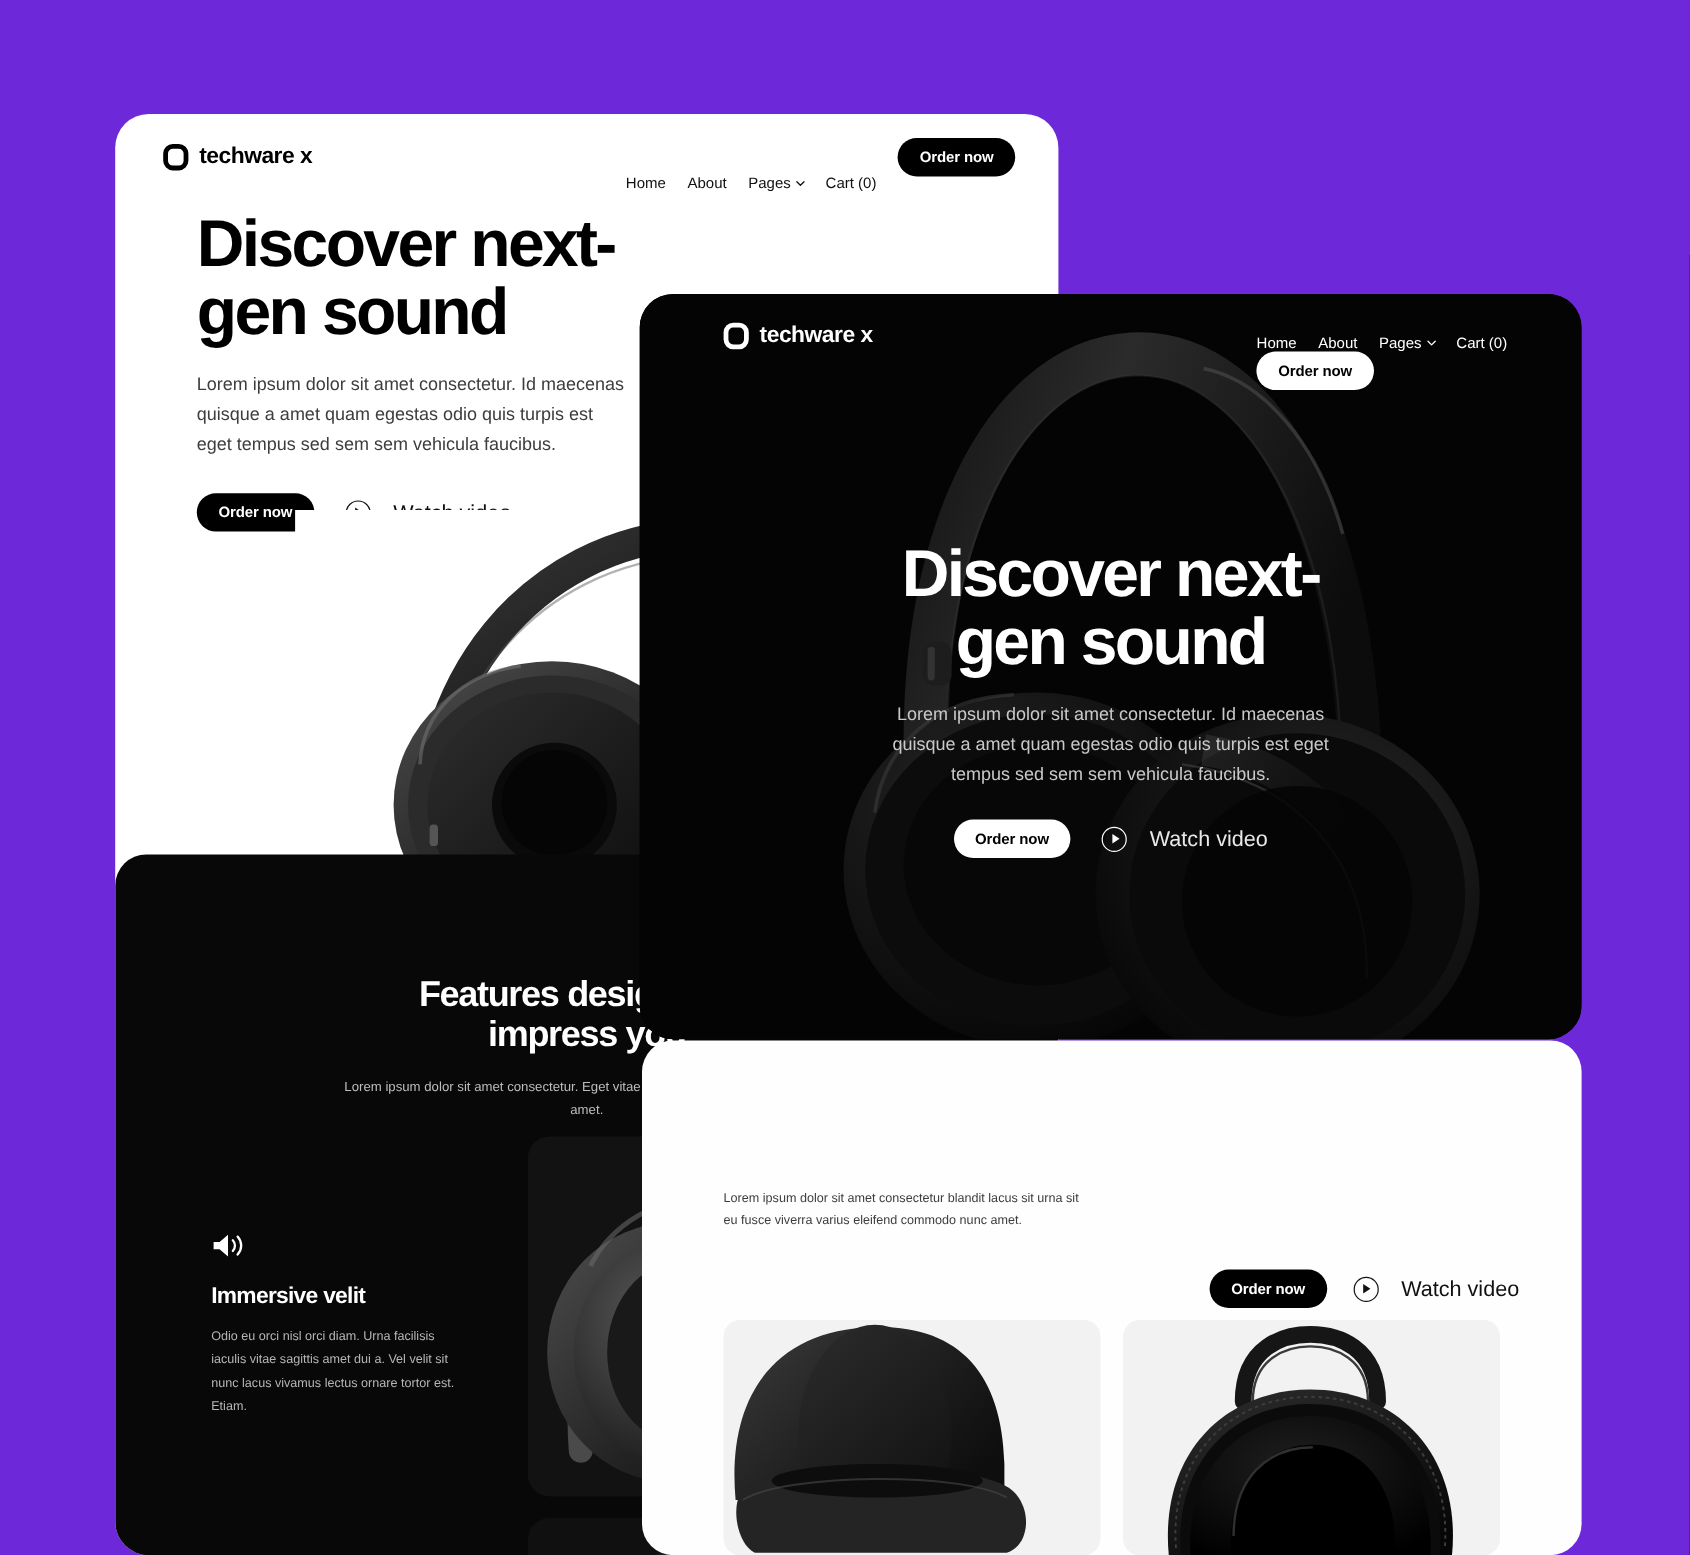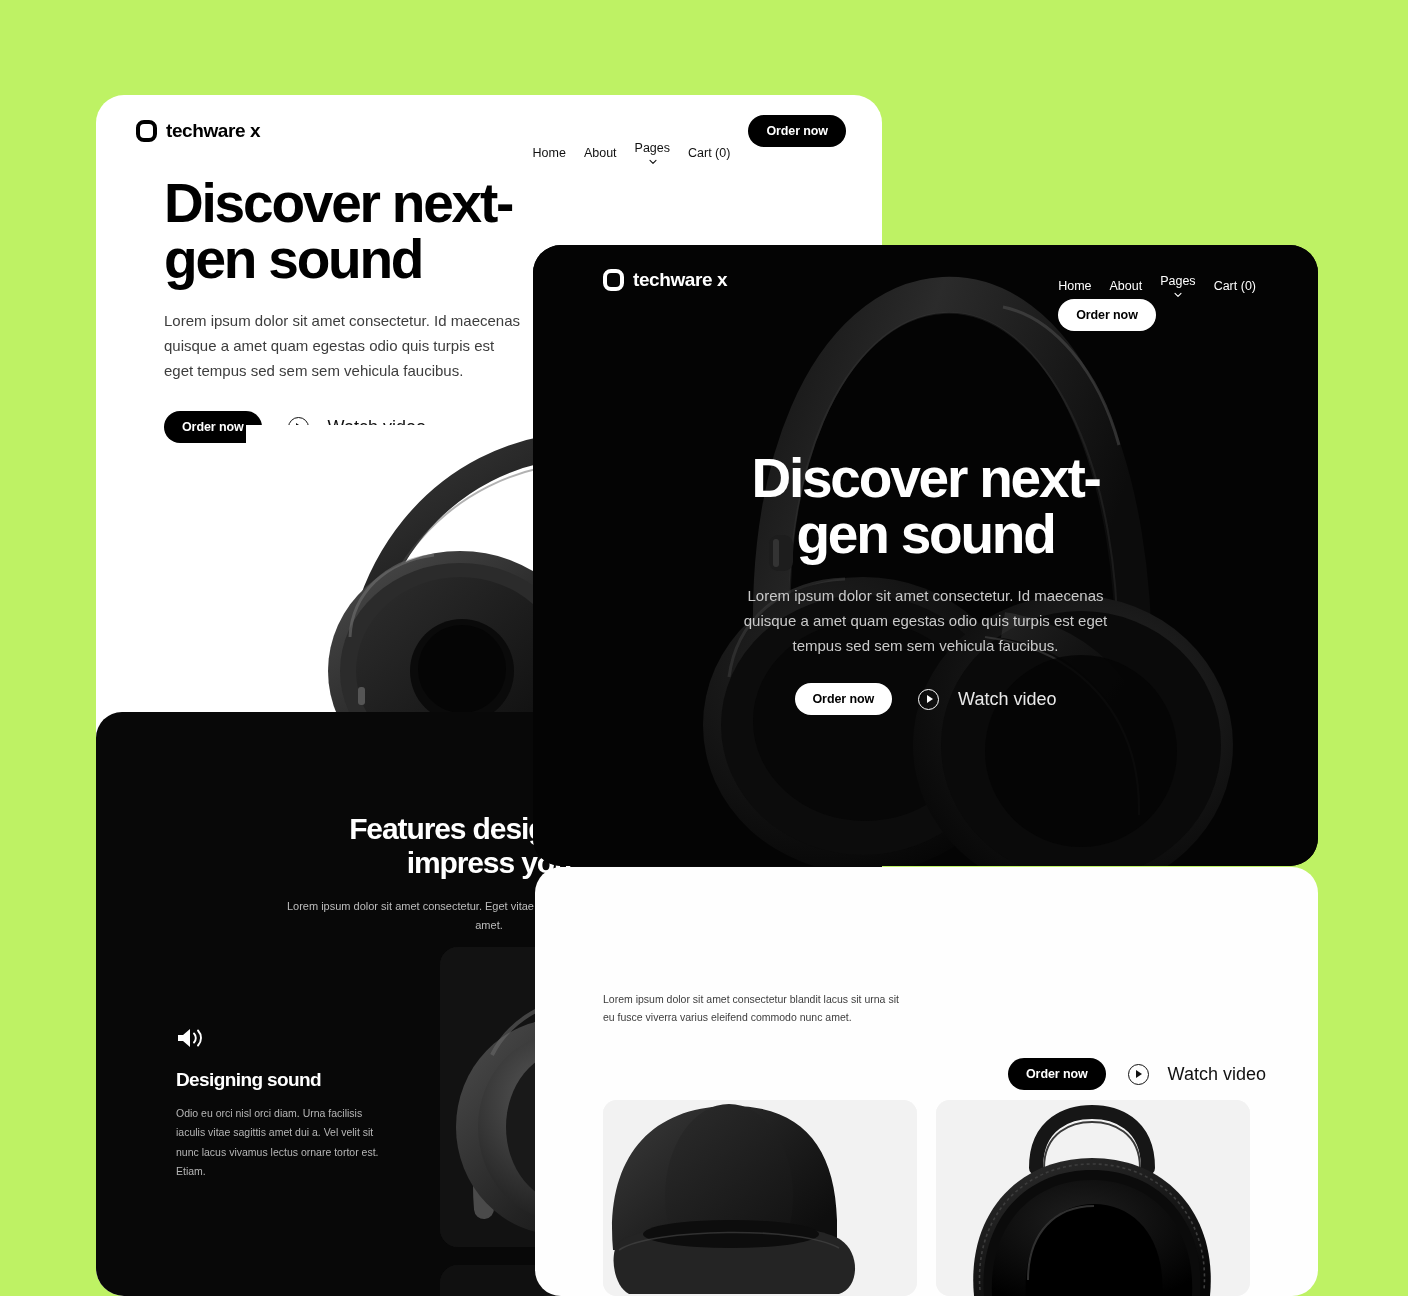--- a/index.html
+++ b/index.html
@@ -2,36 +2,36 @@
 <html><head>
 <meta charset="utf-8">
 <style>
   * { box-sizing: border-box; margin: 0; padding: 0; }
   html, body {
     width: 1408px; height: 1296px;
     background: #0d0d0d;
     font-family: "Liberation Sans", "DejaVu Sans", sans-serif;
     overflow: hidden;
   }
-  #stage { position: relative; width: 1408px; height: 1296px; background: #bef264; padding-left: 44px; }
+  #stage { position: relative; width: 1408px; height: 1296px; background: #6d28d9; padding-left: 44px; }
 
   
   .logo-mark {
     width: 21px; height: 22px; border-radius: 8px;
     border: 4px solid #000; display: inline-block; flex: 0 0 auto;
   }
   .logo-mark.light { border-color: #fff; }
   .logo-text { font-size: 19px; font-weight: 700; letter-spacing: -0.4px; color:#000; }
   .logo-text.light { color: #fff; }
   .logo { display: flex; align-items: center; gap: 9px; }
 
   .nav { display: flex; align-items: center; gap: 18px; margin-top: 44px; }
   .nav a { font-size: 12.5px; color: #111; text-decoration: none; white-space: nowrap; }
   .nav.light a { color: #fff; }
-  .nav .with-caret { display: inline-flex; align-items: center; gap: 4px; flex-direction: column; }
+  .nav .with-caret { display: inline-flex; align-items: center; gap: 4px; }
   .caret { width: 7px; height: 7px; display: inline-block; position: relative; top:-1px;}
   .caret svg { display:block; }
 
   .btn-pill {
     display: inline-flex; align-items: center; justify-content: center;
     border-radius: 999px; background: #000; color: #fff;
     font-size: 12.5px; font-weight: 700; padding: 9px 18px; white-space: nowrap;
     border: none; cursor: pointer; letter-spacing: -0.1px;
   }
   .btn-pill.inverse { background: #fff; color: #000; }
@@ -262,21 +262,21 @@
       </div>
 
       <div class="feat-left">
         <span class="speaker-ico">
           <svg width="30" height="22" viewBox="0 0 30 22">
             <path d="M2 8 H7 L14 2 V20 L7 14 H2 Z" fill="#fff"></path>
             <path d="M18 6.5 C20.4 9 20.4 13 18 15.5" stroke="#fff" stroke-width="1.9" fill="none" stroke-linecap="round"></path>
             <path d="M22 3.5 C26 8 26 14 22 18.5" stroke="#fff" stroke-width="1.9" fill="none" stroke-linecap="round"></path>
           </svg>
         </span>
-        <div class="feat-title">Designing sound</div>
+        <div class="feat-title">Immersive velit</div>
         <div class="feat-body">
           <span>Odio eu orci nisl orci diam. Urna facilisis iaculis</span>
           <span>vitae sagittis amet dui a. Vel velit sit nunc lacus</span>
           <span>vivamus lectus ornare tortor est. Etiam.</span>
         </div>
       </div>
 
       <div class="feat-img-a">
         <svg width="300" height="300" viewBox="0 0 300 300">
           <defs>

